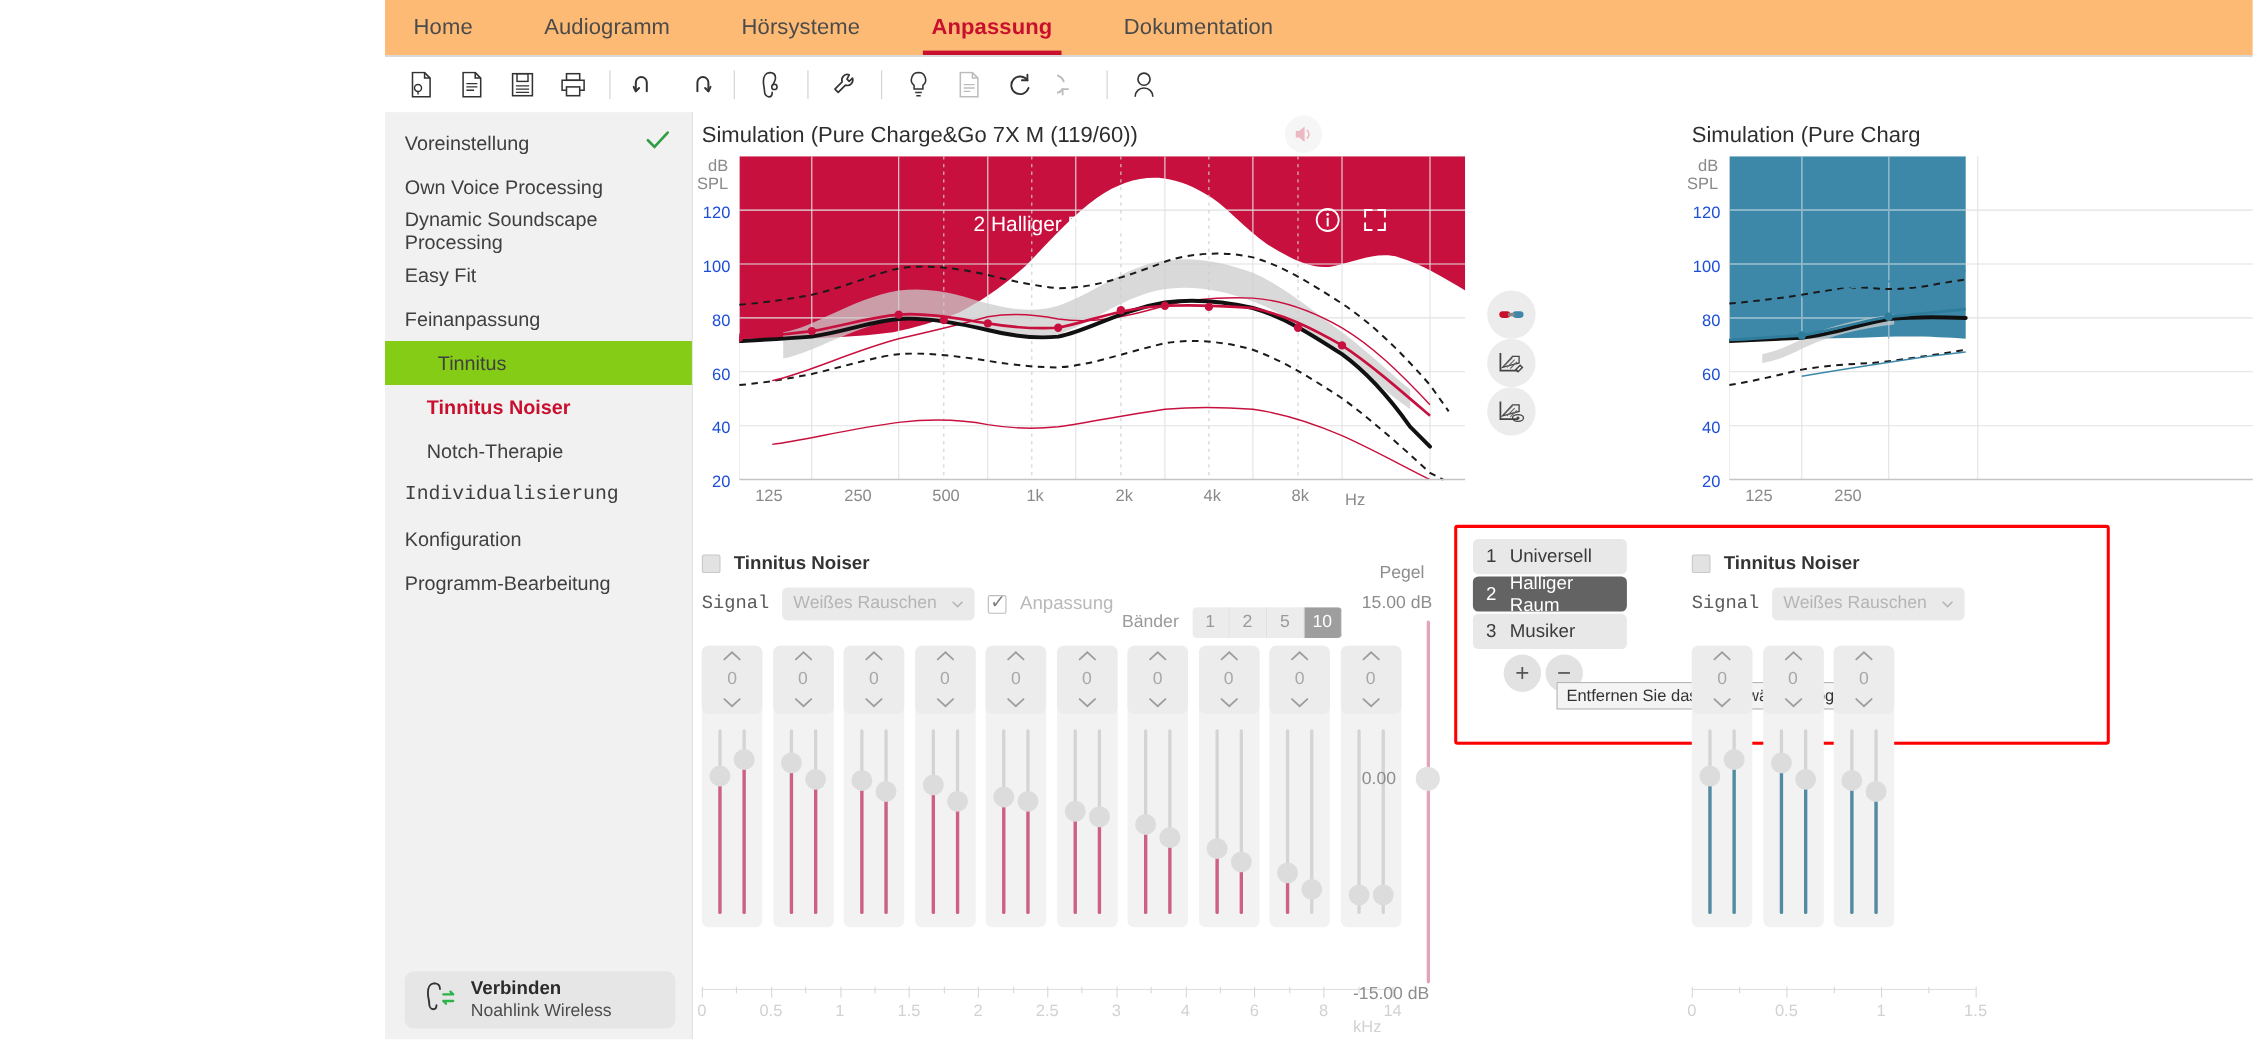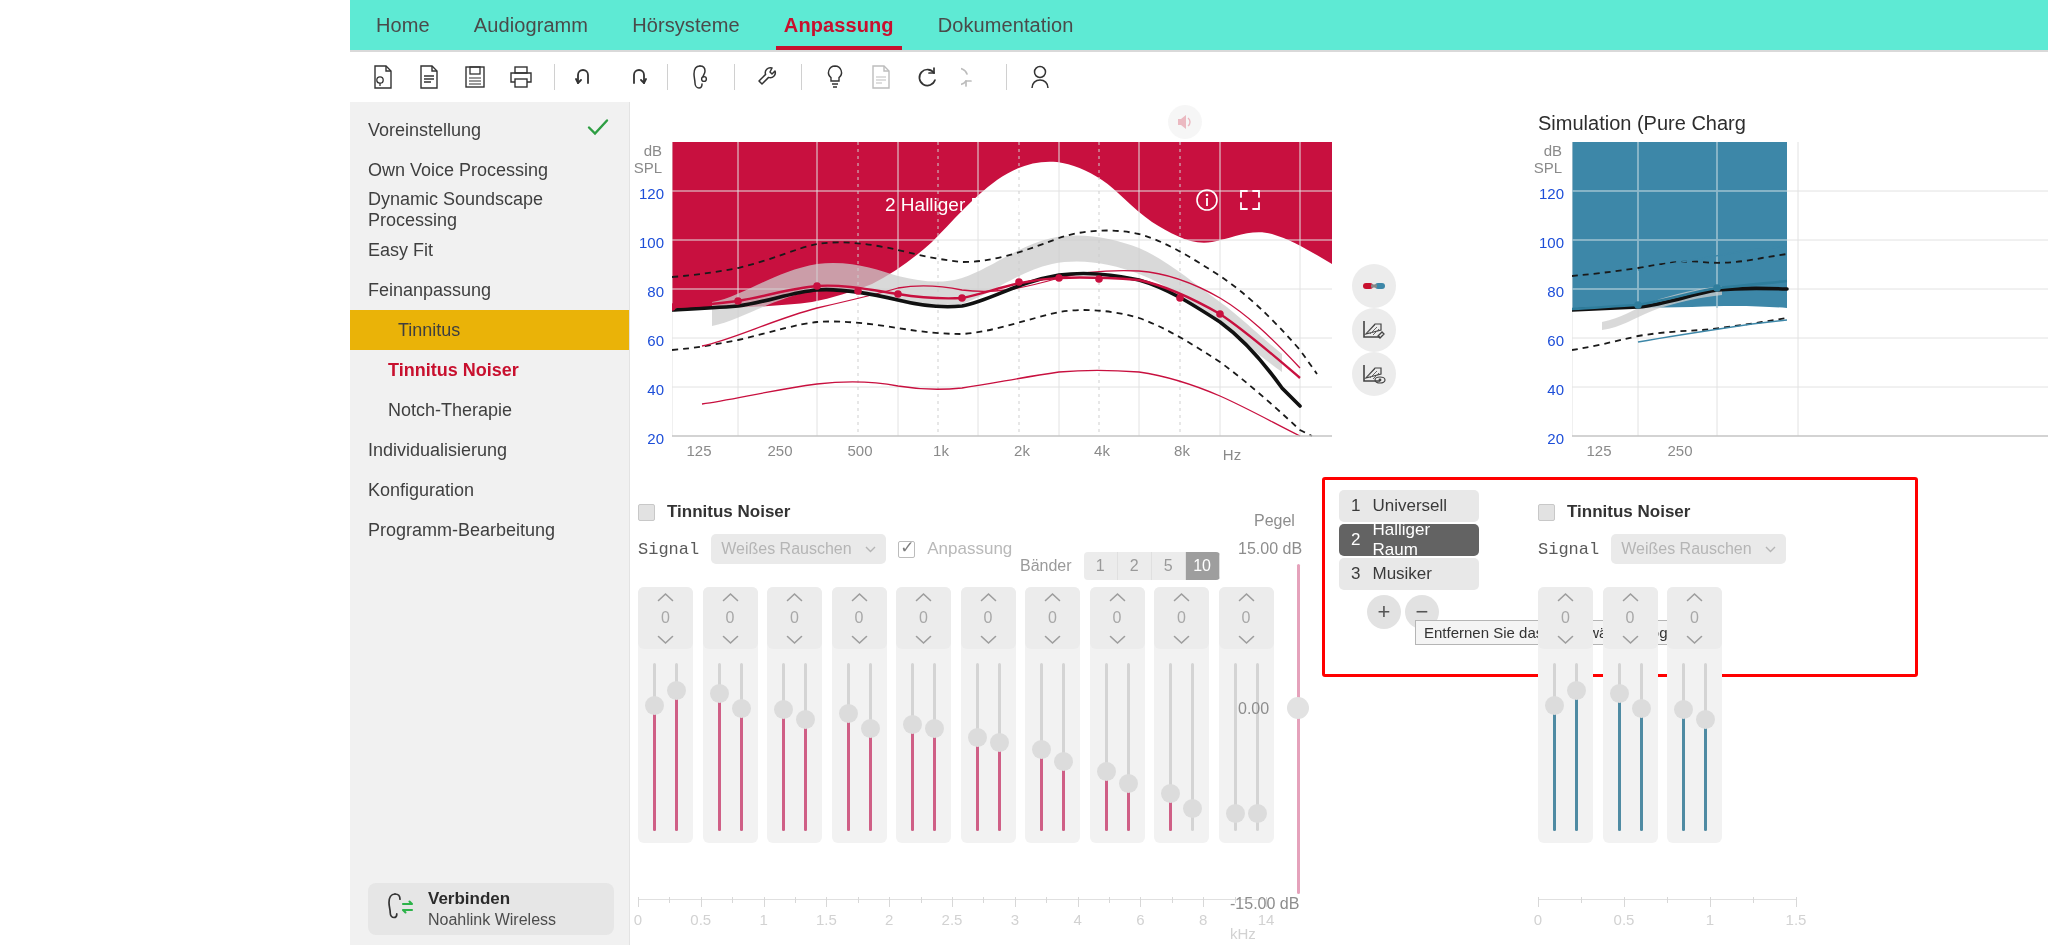--- a/index.html
+++ b/index.html
@@ -15,22 +15,22 @@
 
   
   .left-gutter {
     position:absolute; left:0; top:0; width:350px; height:945px;
     background:#ffffff; z-index:5;
   }
 
   
   .topnav {
     position:absolute; left:350px; top:0; width:1698px; height:50px;
-    background:#5eead4;
-    display:flex; align-items:center; padding-left:4px;
+    background:#fdba74;
+    display:flex; align-items:center; padding-left:4px;gap:21px;
   }
   .topnav-item {
     position:relative; height:50px; display:flex; align-items:center;
     padding:0 22px; font-size:20px; color:#4a4a4a; cursor:pointer;
     letter-spacing:.1px;
   }
   .topnav-item.active { color:#c8102e; font-weight:bold; }
   .topnav-item.active::after {
     content:""; position:absolute; left:14px; right:14px; bottom:0;
     height:4px; background:#c8102e;
@@ -55,21 +55,21 @@
 
   
   .sidebar {
     position:absolute; left:350px; top:102px; width:280px; height:843px;
     background:#f1f1f1; border-right:1px solid #e3e3e3;
   }
   .side-item {
     position:relative; height:40px; display:flex; align-items:center;
     padding-left:18px; font-size:18px; color:#3f3f3f; cursor:pointer;
   }
-  .side-item.selected { background:#eab308;padding-left:48px; }
+  .side-item.selected { background:#84cc16;padding-left:48px; }
   .side-sub {
     height:40px; display:flex; align-items:center; padding-left:38px;
     font-size:18px; cursor:pointer; color:#3f3f3f;
   }
   .side-sub.active { color:#c8102e; font-weight:bold; }
   .side-check {
     position:absolute; right:20px; top:50%; transform:translateY(-50%);
     color:#2e9e43;
   }
   .connect-box {
@@ -341,21 +341,21 @@
       </div>
       <div class="side-item selected" style="position: absolute; left: 0px; right: 0px; top: 208px;">
         <span>Tinnitus</span>
       </div>
       <div class="side-sub active" style="position: absolute; left: 0px; right: 0px; top: 248px;">
         <span>Tinnitus Noiser</span>
       </div>
       <div class="side-sub" style="position: absolute; left: 0px; right: 0px; top: 288px;">
         <span>Notch-Therapie</span>
       </div>
-      <div class="side-item" style="position: absolute; left: 0px; right: 0px; top: 328px;">
+      <div class="side-item" style="position: absolute; left: 0px; right: 0px; top: 328px; font-family: Liberation Mono, monospace;">
         <span>Individualisierung</span>
       </div>
       <div class="side-item" style="position: absolute; left: 0px; right: 0px; top: 368px;">
         <span>Konfiguration</span>
       </div>
       <div class="side-item" style="position: absolute; left: 0px; right: 0px; top: 408px;">
         <span>Programm-Bearbeitung</span>
       </div>
       <div class="connect-box">
         <span><svg width="30" height="32" viewBox="0 0 30 32">
@@ -365,20 +365,21 @@
           </svg></span>
         <span class="connect-text">
           <b>Verbinden</b>
           <span>Noahlink Wireless</span>
         </span>
       </div>
     </div>
 
   <div class="main">
 
+    <div class="panel-title" style="left:8px; top:10px;">Simulation (Pure Charge&amp;Go 7X M (119/60))</div>
     <div class="speaker-btn" style="left:538px; top:3px;">
       <svg width="20" height="18" viewBox="0 0 20 18">
           <path d="M3 6h3l5-4v14l-5-4H3z" fill="#c8102e" opacity=".5"></path>
           <path d="M13 5a5 5 0 0 1 0 8" fill="none" stroke="#c8102e" stroke-width="1.4" opacity=".5"></path>
         </svg>
     </div>
 
     <div class="chart-wrap" style="left:0px; top:40px; width:700px; height:320px;">
       <div class="chart-ylabel" style="left:0px; top:0px; width:32px;">dB<br>SPL</div>
       <div class="chart-tick" style="left:0px; top:43px;">120</div>

